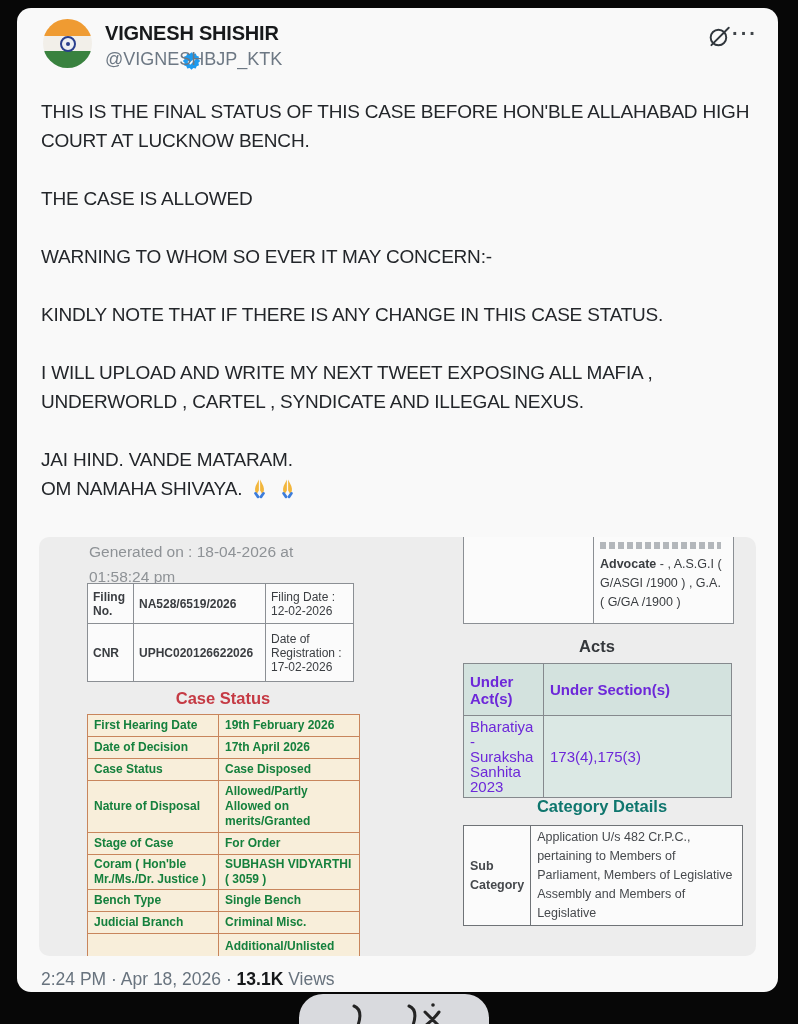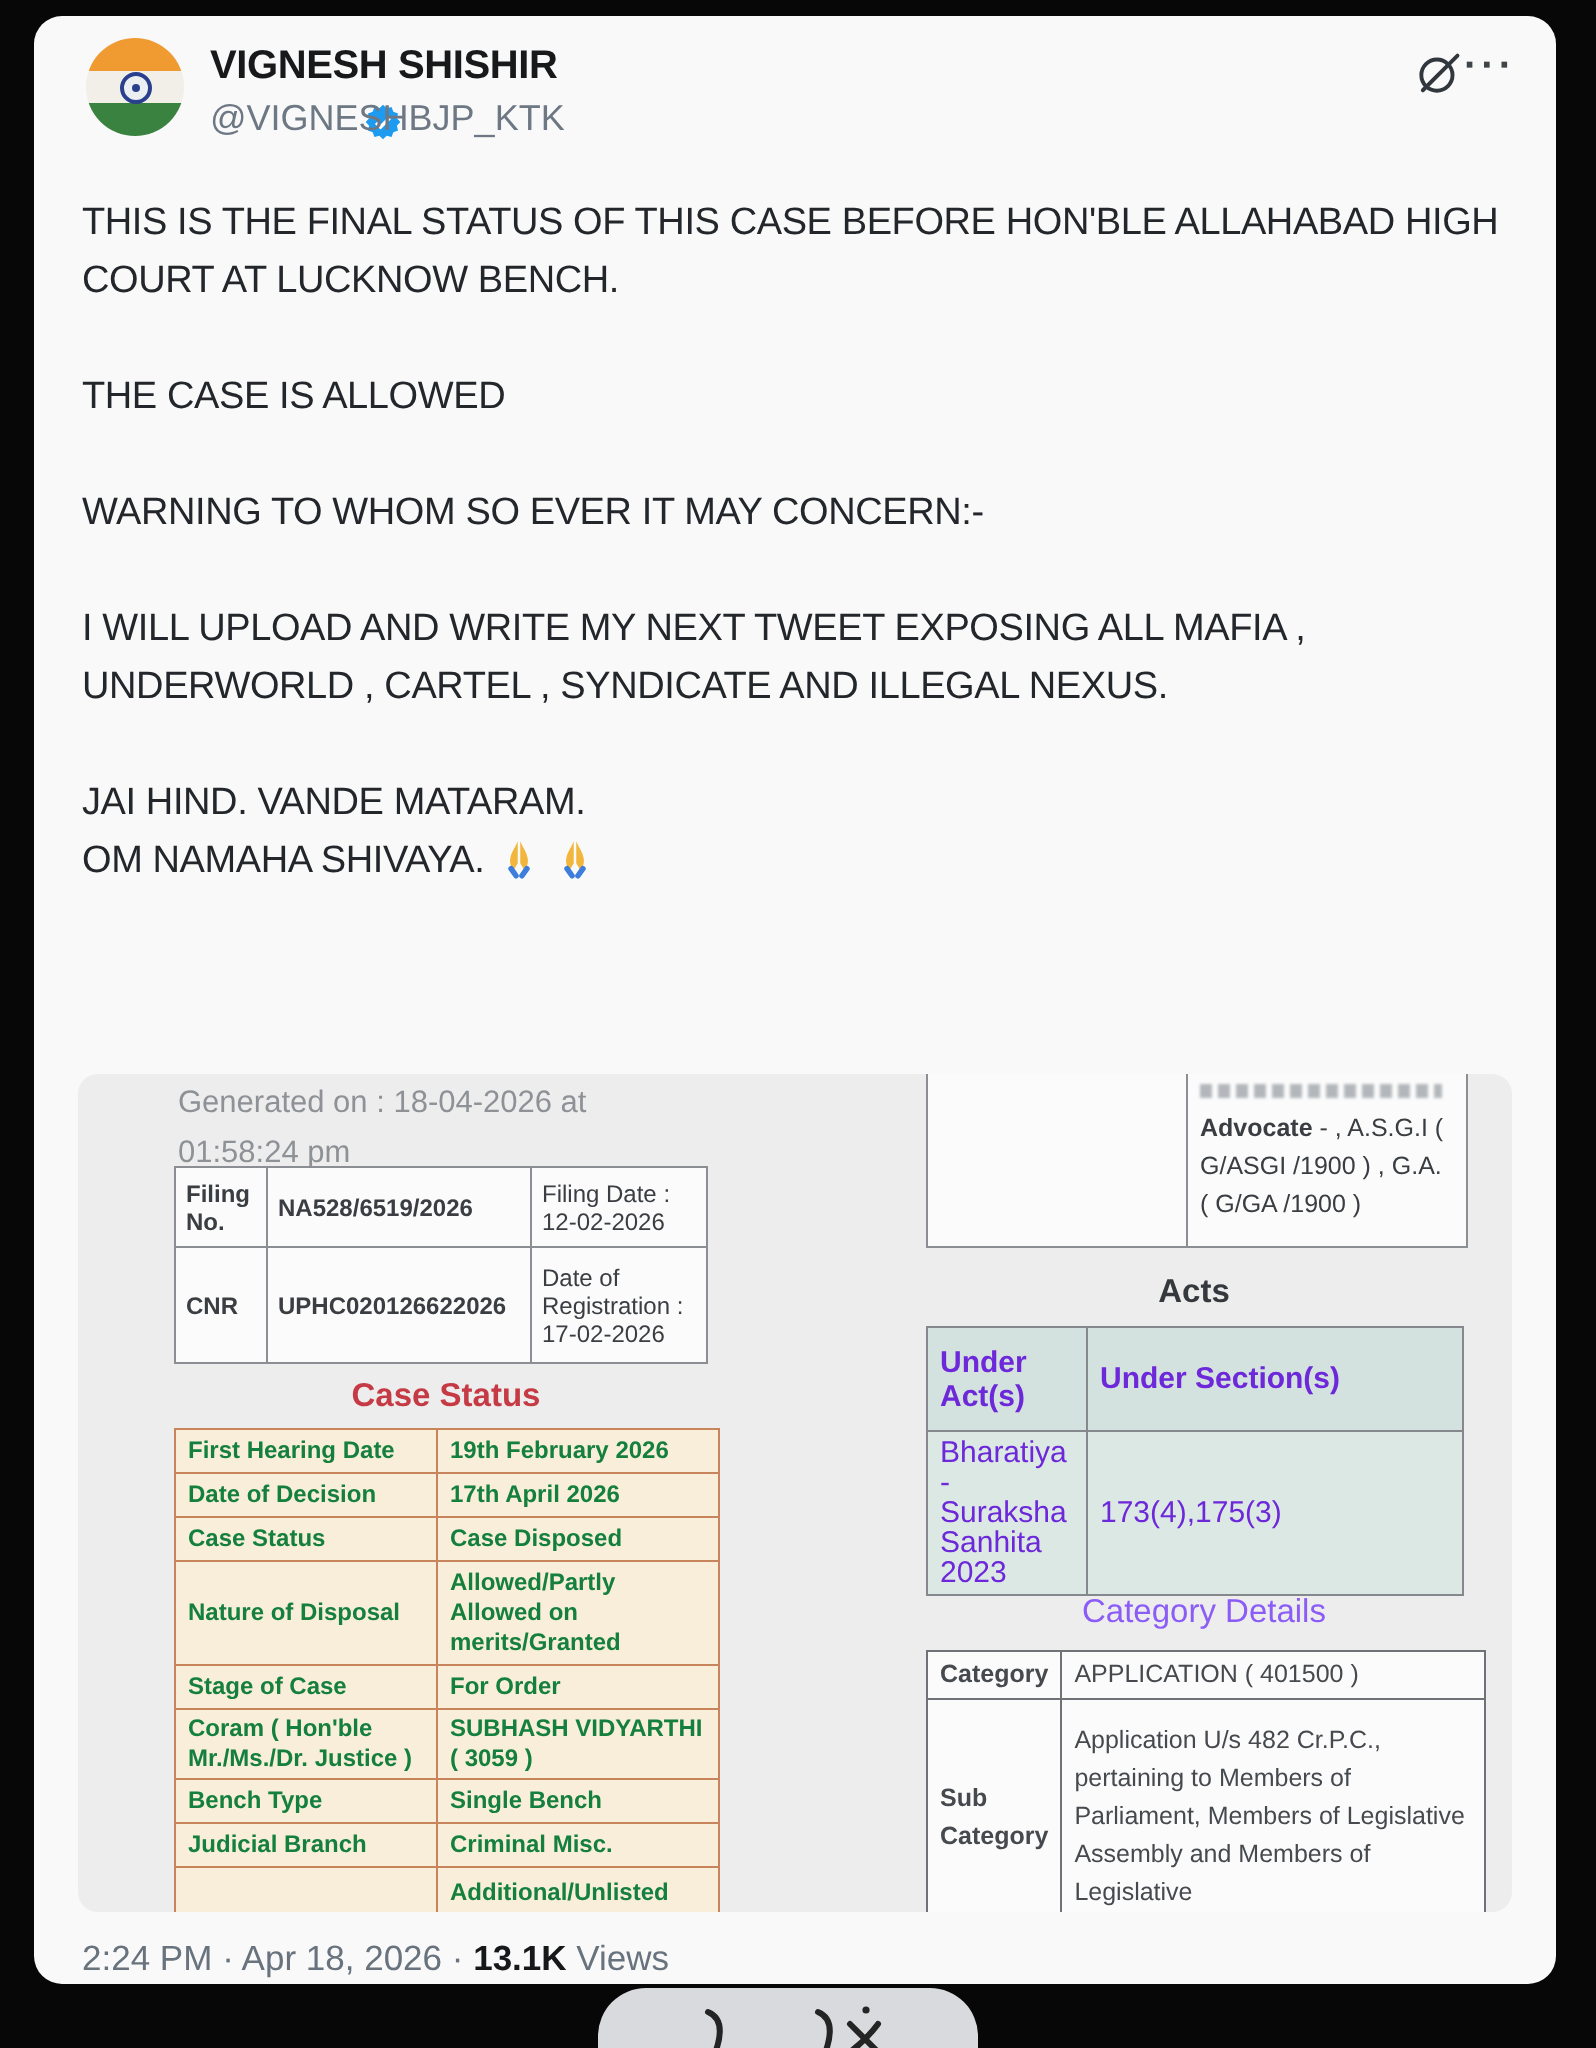--- a/index.html
+++ b/index.html
@@ -85,21 +85,21 @@
     filter:blur(0.7px);opacity:.75;
   }
   .acts-title{position:absolute;left:424px;top:100px;width:268px;text-align:center;font-weight:bold;font-size:16.5px;color:#35383c;}
   .acts-table{position:absolute;left:424px;top:126px;font-size:15px;color:#6d28d9;}
   .acts-table td{border:1.5px solid #85898d;padding:3px 6px;vertical-align:middle;}
   .acts-table .hdr{font-weight:bold;background:#d3e2de;height:52px;}
   .acts-table .dat{background:#dbe8e4;height:66px;}
   .acts-table .c1{width:80px;}
   .acts-table .c2{width:188px;}
   .pre{white-space:pre-line;line-height:15px;}
-  .cat-title{position:absolute;left:424px;top:260px;width:278px;text-align:center;font-weight:normal;font-size:16.5px;color:#8b5cf6;}
+  .cat-title{position:absolute;left:424px;top:260px;width:278px;text-align:center;font-weight:bold;font-size:16.5px;color:#0f766e;}
   .cat-table{position:absolute;left:424px;top:288px;background:#fbfbfb;font-size:12.5px;color:#46494d;line-height:19px;}
   .cat-table td{border:1.5px solid #6f7377;padding:2px 6px;vertical-align:middle;}
   .cat-table .lab{width:66px;font-weight:bold;}
   .cat-table .val{width:212px;}
   .cat-table tr:nth-child(1) td{height:24px;}
   .cat-table tr:nth-child(2) td{height:118px;}
   
   .footer{position:absolute;left:24px;top:961px;font-size:17.5px;color:#68737e;}
   .footer .views{font-weight:bold;color:#16181a;cursor:pointer;}
   
@@ -128,20 +128,21 @@
   <svg class="grok-btn" viewBox="0 0 24 24" fill="none" stroke="#31373d" stroke-width="1.8" stroke-linecap="round">
     <circle cx="11.5" cy="12.5" r="7.2"></circle>
     <path d="M5 19.5 L21 3.5"></path>
   </svg>
   <div class="more-btn">···</div>
 
   <div class="tweet-text">
     <p>THIS IS THE FINAL STATUS OF THIS CASE BEFORE HON'BLE ALLAHABAD HIGH COURT AT LUCKNOW BENCH.</p>
     <p>THE CASE IS ALLOWED</p>
     <p>WARNING TO WHOM SO EVER IT MAY CONCERN:-</p>
+    <p>KINDLY NOTE THAT IF THERE IS ANY CHANGE IN THIS CASE STATUS.</p>
     <p>I WILL UPLOAD AND WRITE MY NEXT TWEET EXPOSING ALL MAFIA , UNDERWORLD , CARTEL , SYNDICATE AND ILLEGAL NEXUS.</p>
     <p>
       <span>JAI HIND. VANDE MATARAM.</span><br>
       <span>OM NAMAHA SHIVAYA.</span>
       <svg class="hands" width="21" height="21" viewBox="0 0 20 20">
         <path d="M9.4 1.5 C8.2 4.5 6.2 6.8 5.8 10 C5.5 12.2 6.4 14.2 7.4 15.3 L9.4 12 Z" fill="#f2b63c"></path>
         <path d="M10.6 1.5 C11.8 4.5 13.8 6.8 14.2 10 C14.5 12.2 13.6 14.2 12.6 15.3 L10.6 12 Z" fill="#f2b63c"></path>
         <path d="M6.2 14.6 L8.6 18 M13.8 14.6 L11.4 18" stroke="#3d7ddb" stroke-width="2.6" stroke-linecap="round"></path>
       </svg>
       <svg class="hands" width="21" height="21" viewBox="0 0 20 20">
@@ -242,24 +243,20 @@
 Suraksha
 Sanhita 2023</td>
         <td class="dat c2">173(4),175(3)</td>
       </tr>
     </tbody>
       </table>
 
     <div class="cat-title">Category Details</div>
     <table class="cat-table">
       <tbody>
-          <tr>
-        <td class="lab">Category</td>
-        <td class="val">APPLICATION ( 401500 )</td>
-      </tr>
       <tr>
         <td class="lab">Sub Category</td>
         <td class="val">Application U/s 482 Cr.P.C., pertaining to Members of Parliament, Members of Legislative Assembly and Members of Legislative</td>
       </tr>
     </tbody>
       </table>
 
   </div>
 
   <div class="footer">

